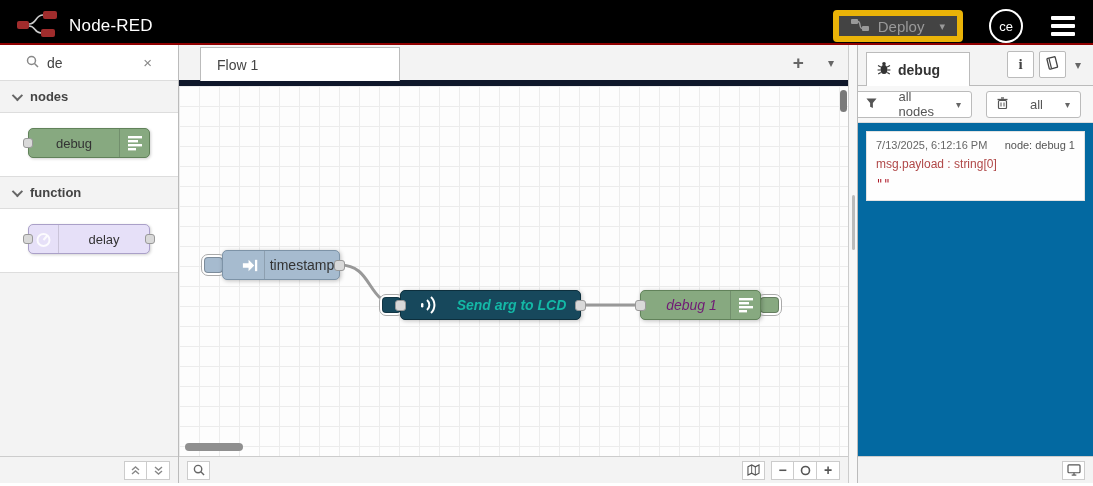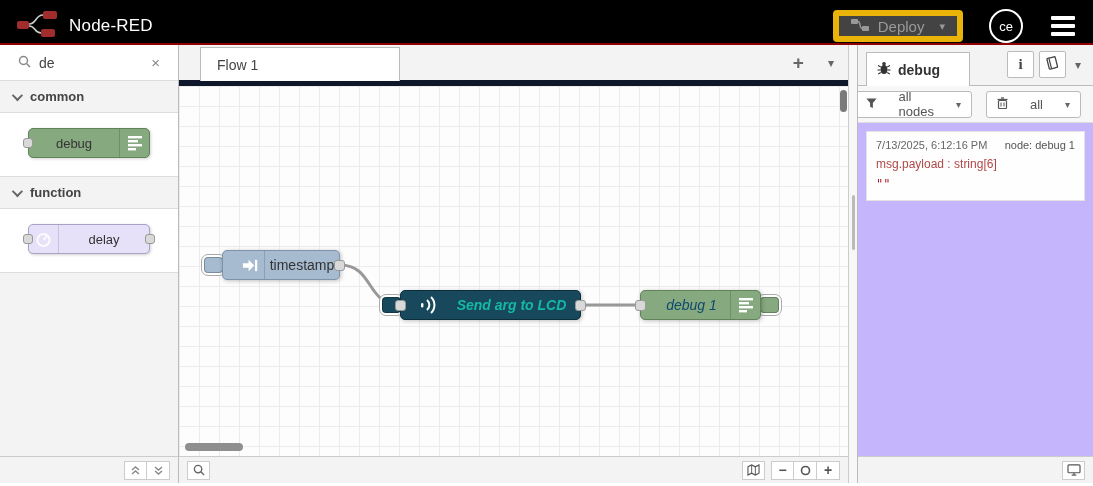--- a/index.html
+++ b/index.html
@@ -15,21 +15,21 @@
   .deploy-caret { font-size:11px; color:#999; margin-left:6px; }
   .user-badge { width:34px; height:34px; border:2px solid #fff; border-radius:50%; color:#fff; font-size:13px; display:flex; align-items:center; justify-content:center; font-weight:400; }
   .hamburger { display:flex; flex-direction:column; gap:4px; cursor:pointer; padding:4px 2px; }
   .hamburger span { width:24px; height:4px; background:#fff; border-radius:1px; }
 
   
   .main { flex:1; display:flex; min-height:0; padding-bottom:3px; background:#fff; }
 
   
   .palette { width:179px; flex:0 0 auto; border-right:1px solid #bbb; display:flex; flex-direction:column; background:#f3f3f3; }
-  .palette-search { height:36px; background:#fff; border-bottom:1px solid #ddd; display:flex; align-items:center; padding:0 18px; gap:8px; flex:0 0 auto; }
+  .palette-search { height:36px; background:#fff; border-bottom:1px solid #ddd; display:flex; align-items:center; padding:0 26px; gap:8px; flex:0 0 auto; }
   .palette-search input { border:none; outline:none; flex:1; font-size:14px; color:#444; font-family:"Liberation Sans",sans-serif; min-width:0; background:transparent; }
   .search-clear { color:#888; font-size:15px; cursor:pointer; line-height:1; }
   .palette-content { flex:1; overflow:hidden; background:#f3f3f3; }
   .category-header { height:32px; background:#f3f3f3; border-bottom:1px solid #ddd; display:flex; align-items:center; gap:10px; padding:0 12px; cursor:pointer; }
   .category-header .chev { width:8px; height:8px; border-right:2px solid #666; border-bottom:2px solid #666; transform:rotate(45deg) translateY(-2px); }
   .category-label { font-weight:bold; font-size:13px; color:#444; }
   .category-body { background:#fff; border-bottom:1px solid #ddd; padding:15px 0 18px 0; }
   .palette-node { position:relative; margin-left:28px; width:122px; height:30px; border-radius:5px; font-size:13px; color:#333; box-shadow:1px 1px 3px rgba(0,0,0,.18); cursor:grab; }
   .pn-debug { background:#87a980; border:1px solid #61825a; display:flex; align-items:center; }
   .pn-debug .pn-label { flex:1; text-align:center; }
@@ -54,21 +54,21 @@
 
   .canvas { flex:1; position:relative; overflow:hidden;
     background-image:linear-gradient(#ececec 1px, transparent 1px), linear-gradient(90deg, #ececec 1px, transparent 1px);
     background-size:20px 20px; background-color:#fdfdfd; }
   .wires { position:absolute; inset:0; width:100%; height:100%; z-index:1; }
   .flow-node { position:absolute; height:30px; border-radius:5px; display:flex; align-items:center; box-shadow:1px 1px 4px rgba(0,0,0,.25); z-index:2; font-size:14px;padding-left:12px; }
   .node-icon-box { width:30px; height:100%; display:flex; align-items:center; justify-content:center; }
   .n-inject { left:43px; top:164px; width:118px; background:#a6bbcf; border:1px solid #7a8f a3; border:1px solid #7d93a7; color:#333; }
   .n-inject .node-icon-box { border-right:1px solid rgba(0,0,0,.15); }
   .n-lcd { left:221px; top:204px; width:181px; background:#17485c; border:1px solid #0d2f3d; color:#14b8a6; font-style:italic; font-weight:bold; }
-  .n-debug1 { left:461px; top:204px; width:121px; background:#87a980; border:1px solid #61825a; color:#0c4a6e; font-style:italic; }
+  .n-debug1 { left:461px; top:204px; width:121px; background:#87a980; border:1px solid #61825a; color:#701a75; font-style:italic; }
   .node-label { flex:1; text-align:center; white-space:nowrap; }
   .node-btn { position:absolute; width:25px; height:22px; background:#fff; border:1px solid #aaa; border-radius:7px; z-index:1; cursor:pointer; }
   .node-btn .inner { position:absolute; inset:2px; border-radius:4px; border:1px solid rgba(0,0,0,.25); }
   .btn-inject { left:22px; top:168px; }
   .btn-inject .inner { background:#a6bbcf; }
   .btn-lcd { left:200px; top:208px; }
   .btn-lcd .inner { background:#17485c; }
   .btn-debug { left:578px; top:208px; }
   .btn-debug .inner { background:#87a980; }
   .cport { position:absolute; width:11px; height:11px; background:#d9d9d9; border:1px solid #999; border-radius:3px; z-index:4; }
@@ -90,21 +90,21 @@
   .sb-tab { height:34px; width:104px; background:#fff; border:1px solid #bbb; border-bottom:none; margin-bottom:-1px; display:flex; align-items:center; gap:7px; padding-left:10px; font-size:14px; font-weight:bold; color:#333; cursor:pointer; }
   .sb-tab-actions { position:absolute; right:8px; top:6px; display:flex; align-items:center; gap:5px; }
   .icon-btn { width:27px; height:27px; background:#fff; border:1px solid #bbb; border-radius:2px; display:flex; align-items:center; justify-content:center; cursor:pointer; }
   .info-glyph { font-family:"Liberation Serif", serif; font-weight:bold; font-size:15px; color:#444; }
   .sb-caret { color:#666; font-size:12px; padding:4px; cursor:pointer; }
 
   .debug-toolbar { height:37px; background:#f7f7f7; border-bottom:1px solid #ddd; display:flex; align-items:center; justify-content:flex-end; gap:14px; padding:0 12px; flex:0 0 auto; }
   .filter-btn { height:27px; background:#fff; border:1px solid #bbb; border-radius:3px; display:flex; align-items:center; gap:22px; padding:0 10px; font-size:13px; color:#555; cursor:pointer; }
   .filter-btn .caret { font-size:10px; color:#666; }
 
-  .debug-messages { flex:1; background:#c4b5fd; overflow:hidden; }
+  .debug-messages { flex:1; background:#0369a1; overflow:hidden; }
   .debug-msg { margin:8px; border:1px solid #e3e3e3; background:#fefefe; padding:7px 9px 9px 9px; }
   .dm-meta { display:flex; font-size:11px; color:#666; }
   .dm-node { margin-left:auto; color:#555;text-align:right; }
   .dm-prop { margin-top:6px; font-size:12px; color:#b04848; }
   .dm-value { margin-top:6px; font-size:12px; color:#ad1625; font-family:"DejaVu Sans Mono", monospace; }
 
   .sidebar-footer { height:27px; flex:0 0 auto; background:#f3f3f3; border-top:1px solid #ccc; display:flex; align-items:center; justify-content:flex-end; padding:0 8px; }
 </style>
 </head>
 <body>
@@ -154,21 +154,21 @@
               <circle cx="5.5" cy="5.5" r="4" stroke="#888" stroke-width="1.5" fill="none"></circle>
               <line x1="8.5" y1="8.5" x2="12" y2="12" stroke="#888" stroke-width="1.5"></line>
             </svg>
         </span>
         <input type="text" value="de" style="">
         <span class="search-clear">×</span>
       </div>
       <div class="palette-content">
         <div class="category-header">
           <span class="chev"></span>
-          <span class="category-label">common</span>
+          <span class="category-label">nodes</span>
         </div>
         <div class="category-body">
           <div class="palette-node pn-debug">
             <span class="port port-left"></span>
             <span class="pn-label">debug</span>
             <span class="pn-icon-right">
               <svg width="16" height="16" viewBox="0 0 16 16">
                 <rect x="1" y="1" width="14" height="2.4" fill="#fff"></rect>
                 <rect x="1" y="5" width="10" height="2.4" fill="#fff"></rect>
                 <rect x="1" y="9" width="14" height="2.4" fill="#fff"></rect>
@@ -365,21 +365,21 @@
           <span class="caret">▾</span>
         </div>
       </div>
 
       <div class="debug-messages">
         <div class="debug-msg">
           <div class="dm-meta">
             <span>7/13/2025, 6:12:16 PM</span>
             <span class="dm-node">node: debug 1</span>
           </div>
-          <div class="dm-prop">msg.payload : string[6]</div>
+          <div class="dm-prop">msg.payload : string[0]</div>
           <div class="dm-value">""</div>
         </div>
       </div>
 
       <div class="sidebar-footer">
         <div class="mini-btn">
           <svg width="14" height="12" viewBox="0 0 15 13">
             <rect x="1" y="1" width="13" height="8.5" rx="1" stroke="#555" stroke-width="1.3" fill="none"></rect>
             <line x1="5" y1="12" x2="10" y2="12" stroke="#555" stroke-width="1.3"></line>
             <line x1="7.5" y1="9.5" x2="7.5" y2="12" stroke="#555" stroke-width="1.3"></line>

